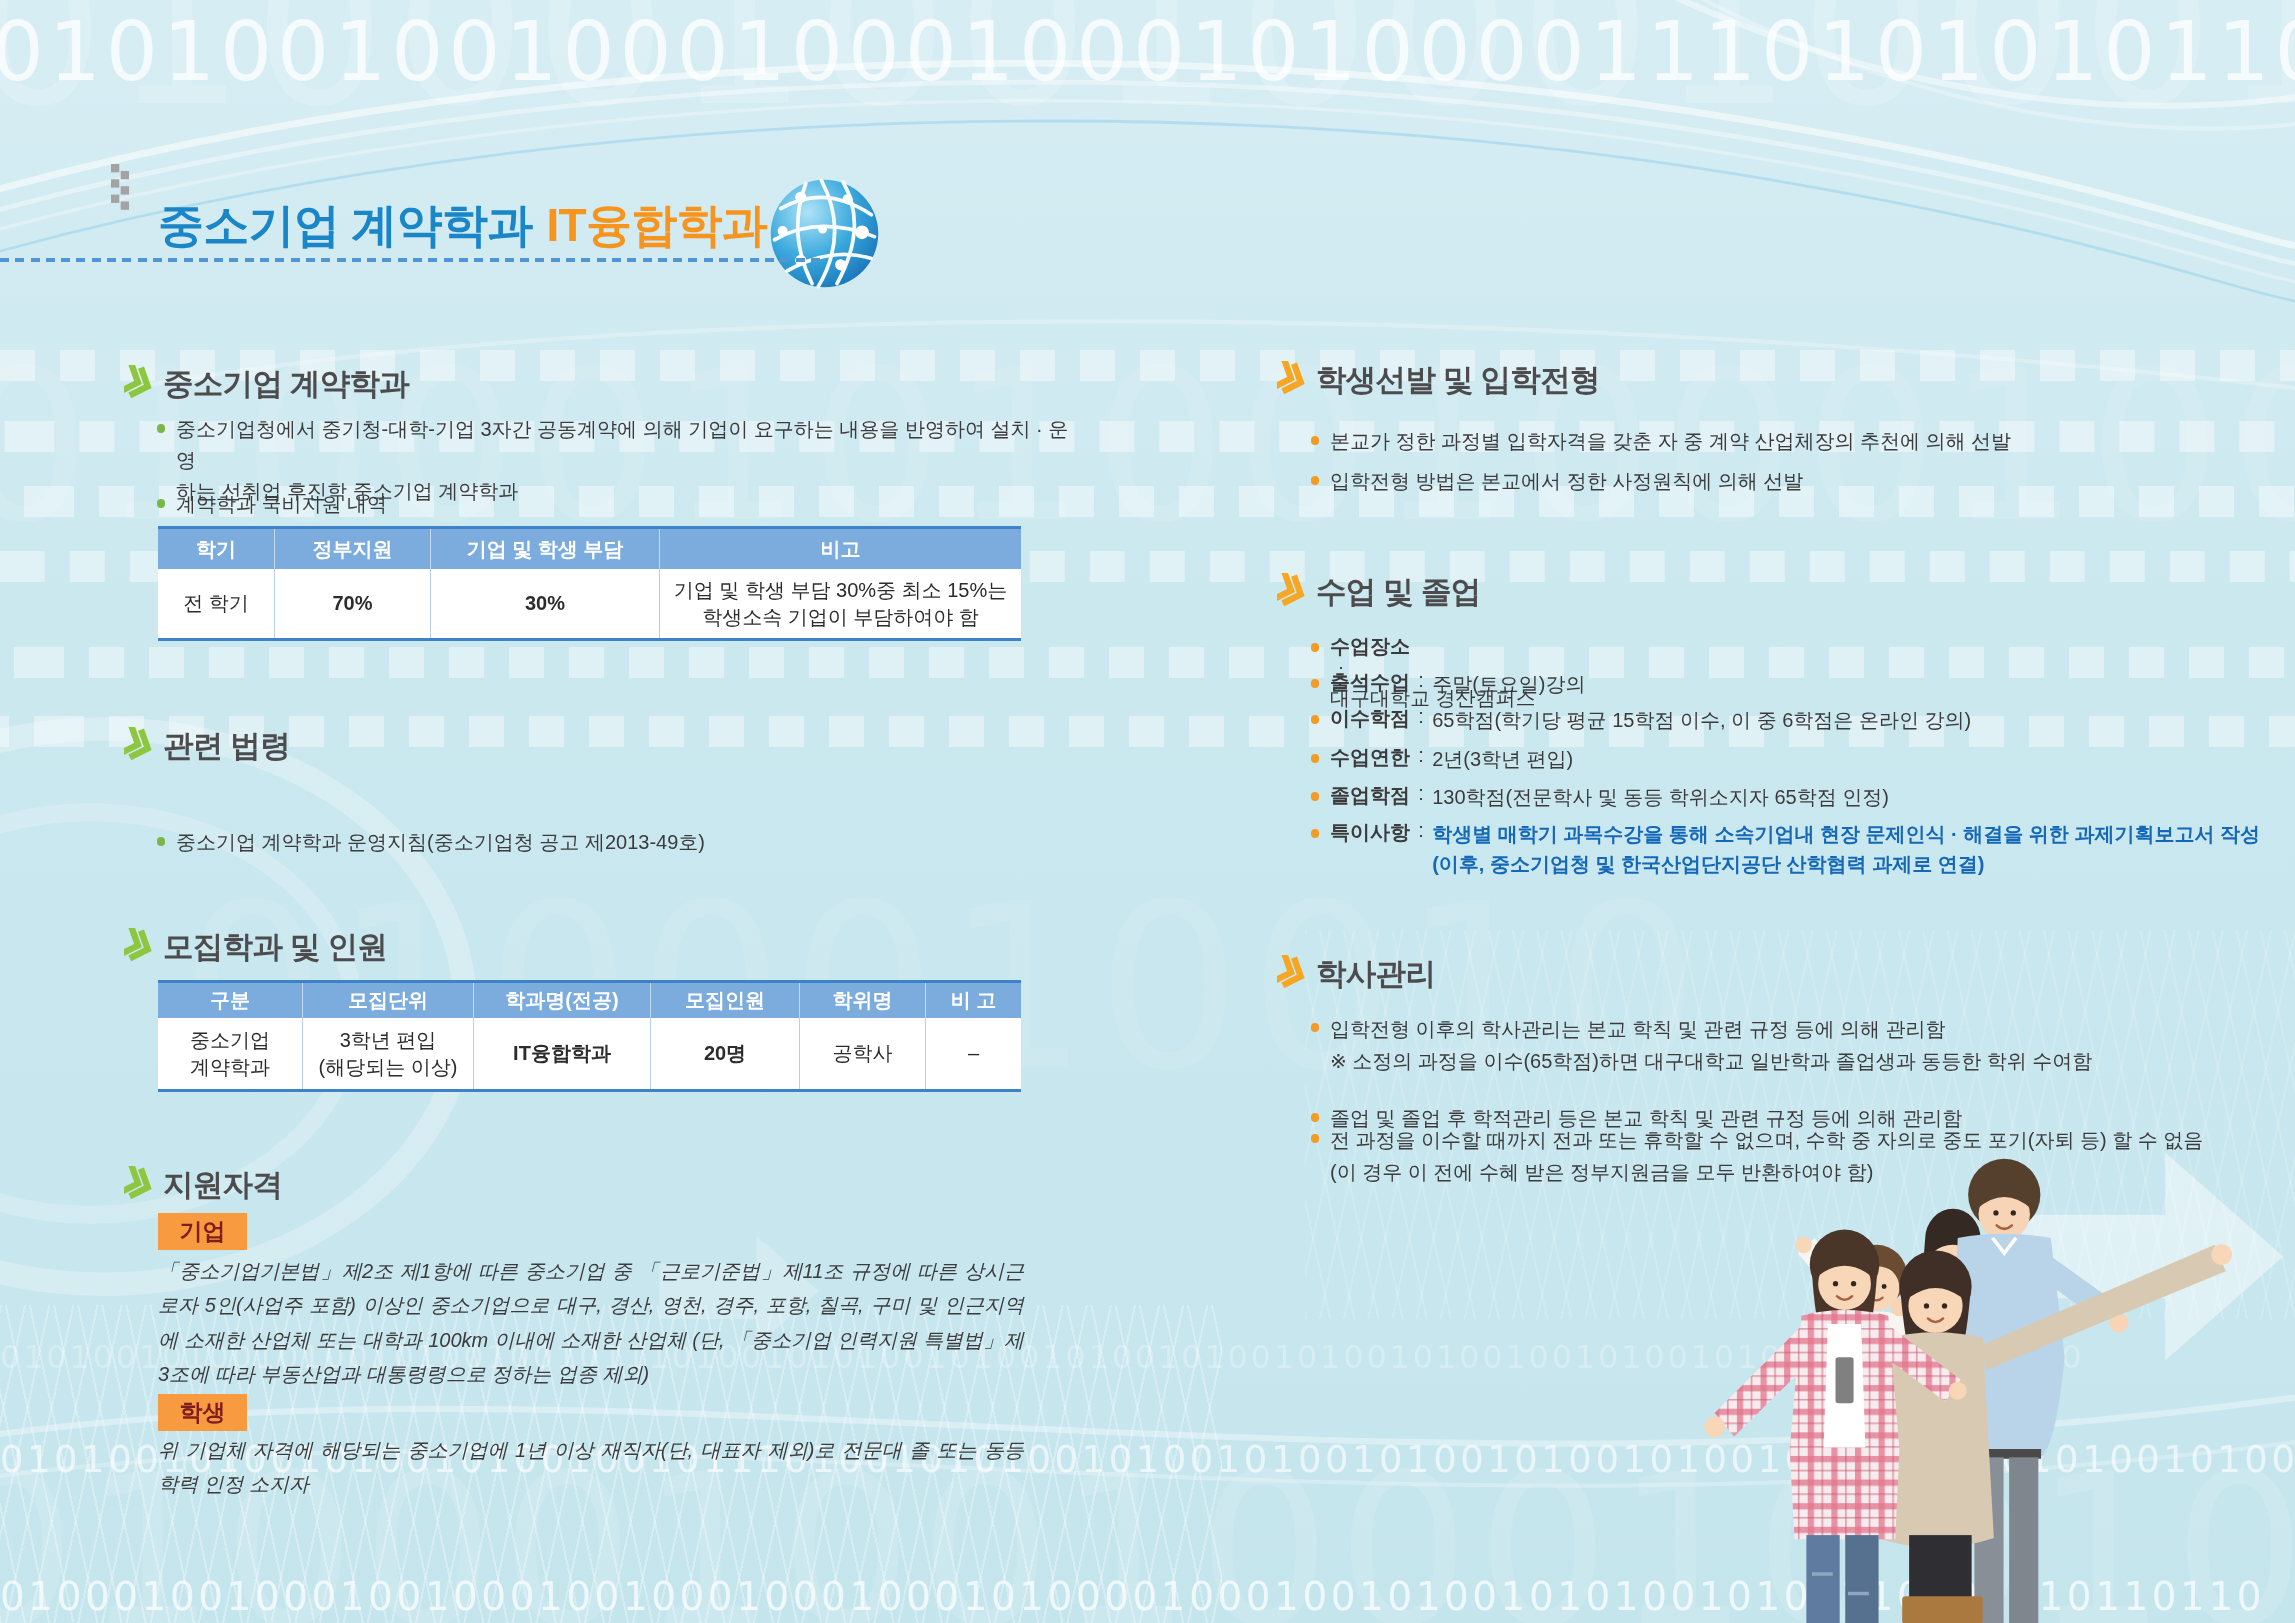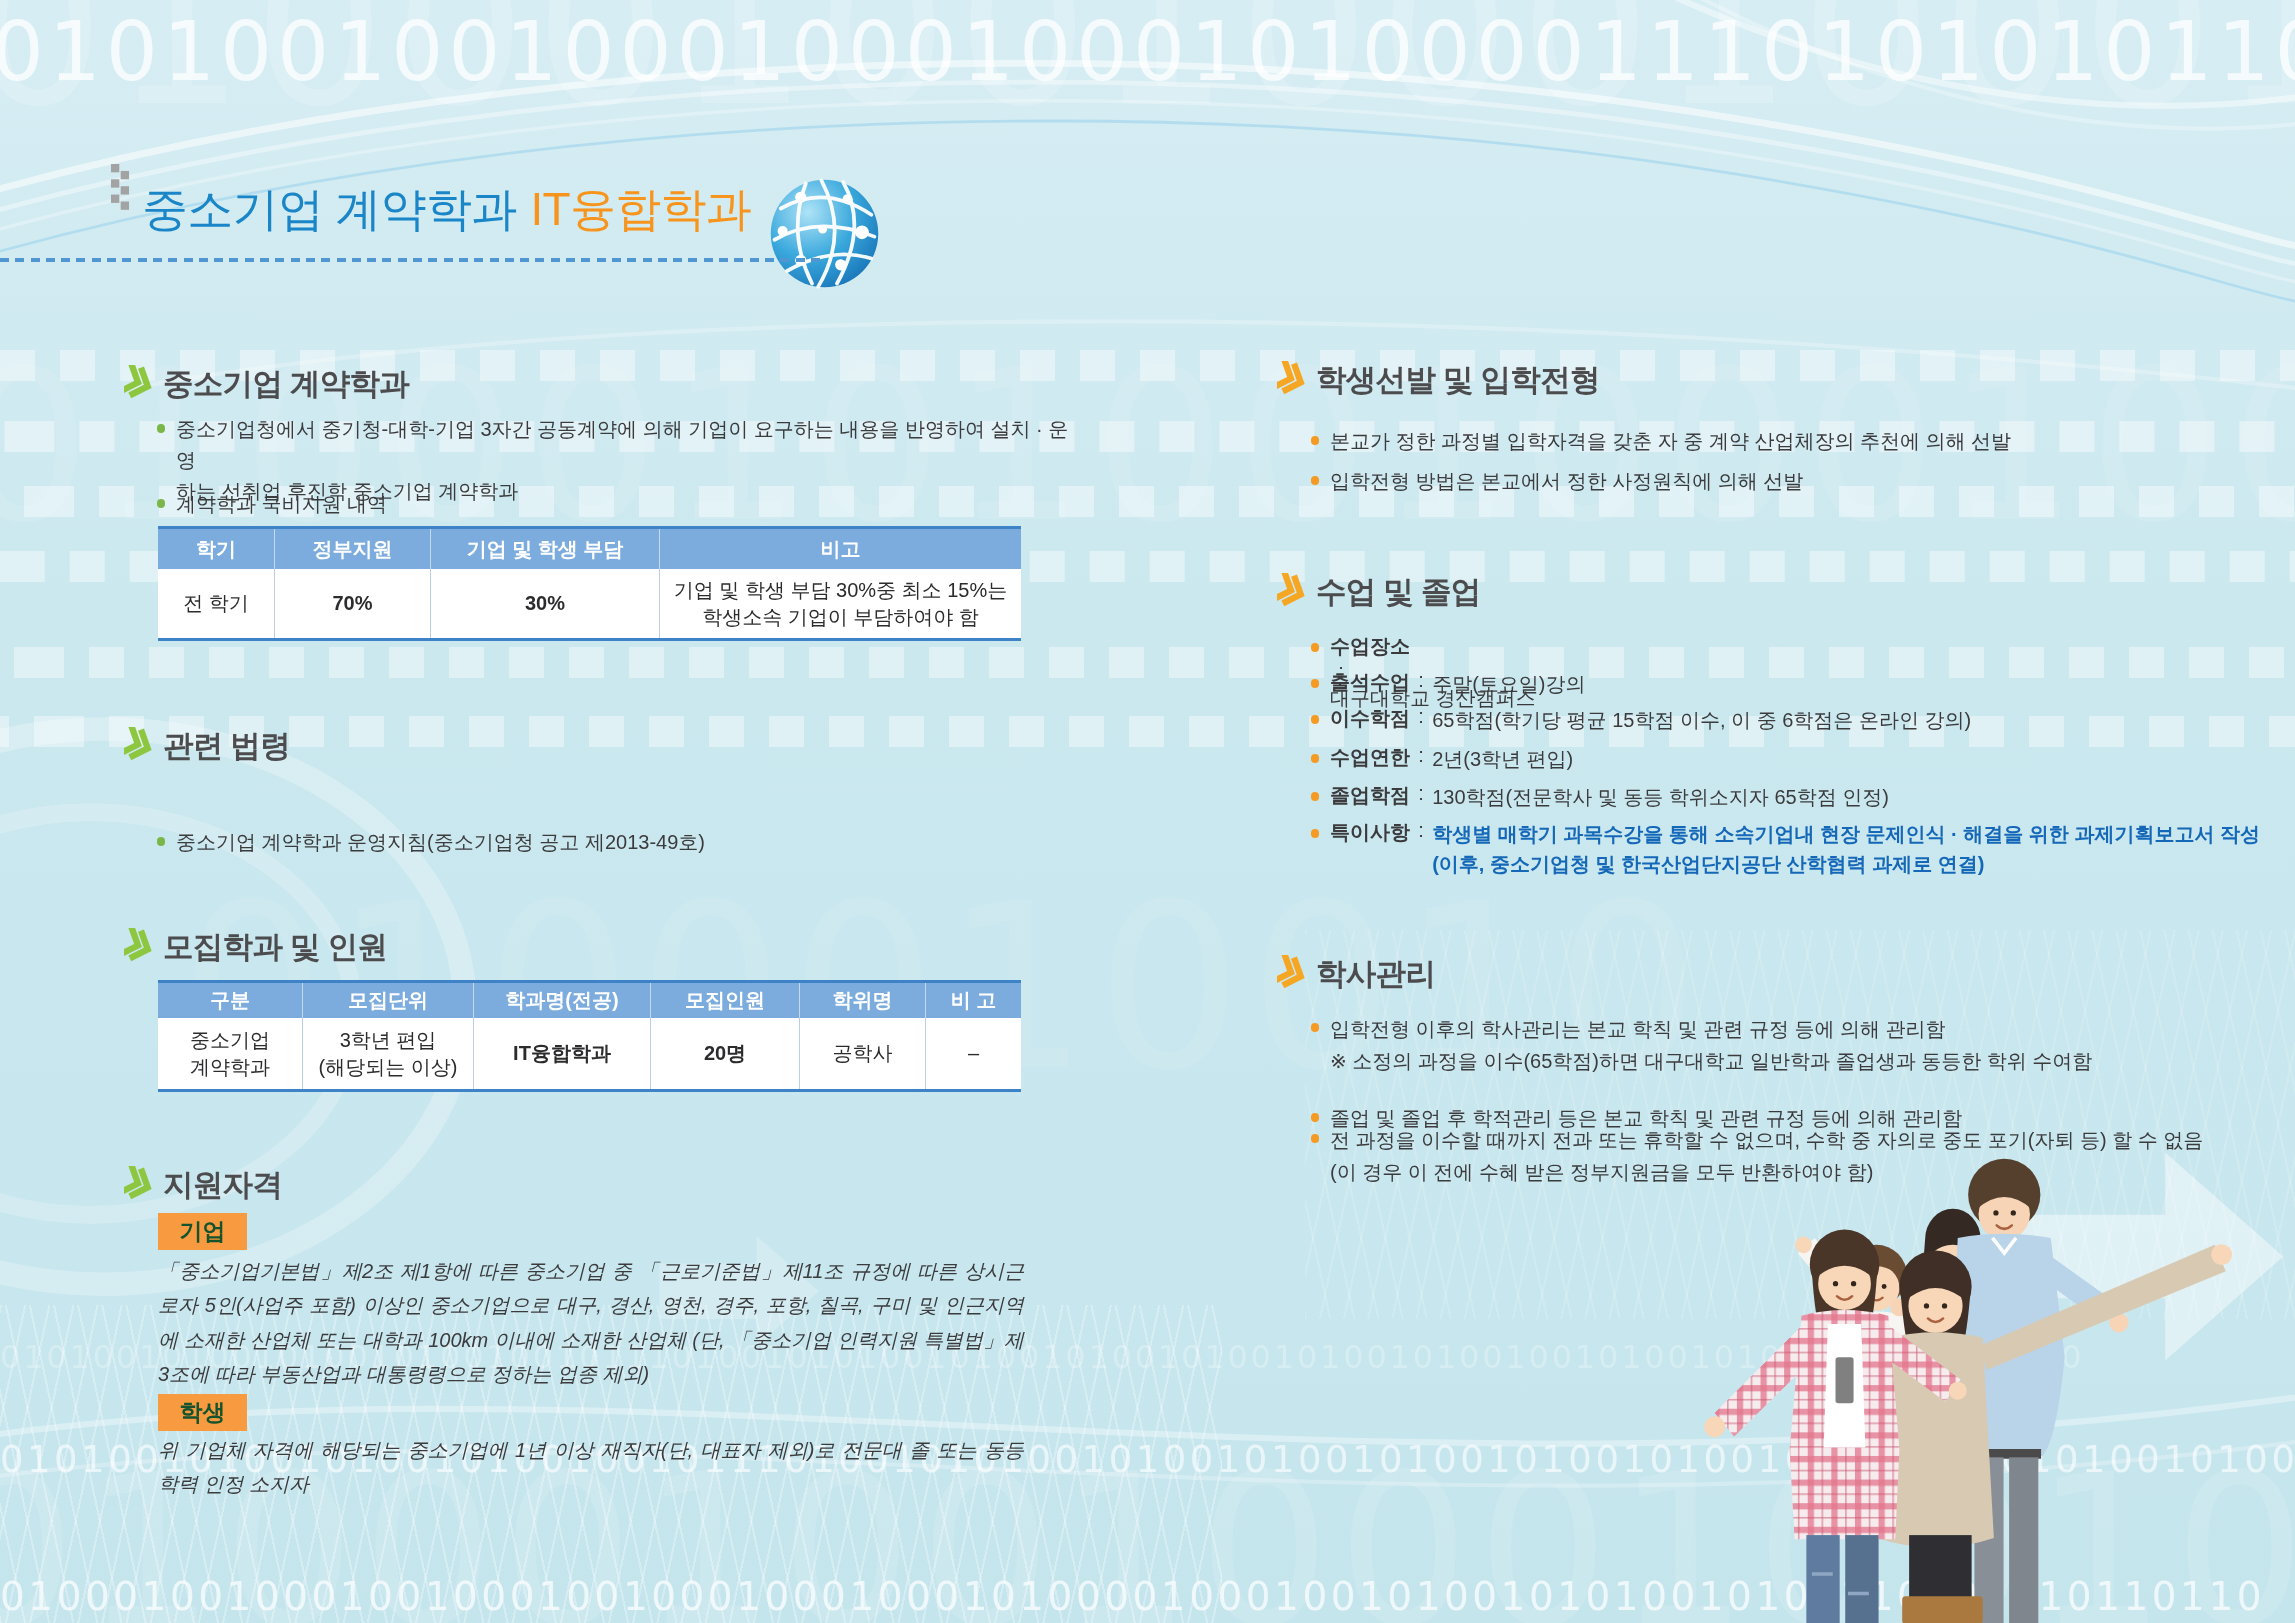--- a/index.html
+++ b/index.html
@@ -21,21 +21,21 @@
   .b-bot{top:1574px; left:0; font-size:39px; color:rgba(255,255,255,.70); letter-spacing:3.5px;}
   .swoosh{position:absolute; left:0; top:0; pointer-events:none;}
   .strip{position:absolute; left:0; right:0; height:30.5px; pointer-events:none;
     background:repeating-linear-gradient(90deg, rgba(255,255,255,.40) 0 35px, rgba(255,255,255,0) 35px 60px);}
   .mesh{position:absolute; pointer-events:none;
     background:
       repeating-linear-gradient(102deg, rgba(255,255,255,.28) 0 2.1px, rgba(255,255,255,0) 2.1px 23.6px),
       repeating-linear-gradient(78deg, rgba(255,255,255,.28) 0 2.1px, rgba(255,255,255,0) 2.1px 23.6px);}
   
   .checker{position:absolute; left:104px; top:164px;}
-  .title{position:absolute; left:142px; top:179px; margin:0; font-size:46px; font-weight:normal; letter-spacing:-0.7px; white-space:nowrap;}
+  .title{position:absolute; left:142px; top:179px; margin:16px; font-size:46px; font-weight:bold; letter-spacing:-0.7px; white-space:nowrap;}
   .t-main{color:#1a86c8; margin-right:14px;}
   .t-accent{color:#f7941d;}
   .globe{position:absolute; left:762px; top:171px; width:125px; height:125px;}
   .dashline{position:absolute; left:0; top:258px; width:826px; height:3.5px;
     background:repeating-linear-gradient(90deg,#4f96d2 0 9px, rgba(0,0,0,0) 9px 15.3px);}
   
   .sec{position:absolute; display:flex; align-items:flex-start; gap:11px;}
   .sec h2{margin:0; font-size:30.5px; font-weight:bold; color:#4c4c4e; letter-spacing:-0.7px; white-space:nowrap;}
   .chev{margin-top:1.4px; flex:none;}
   .chev polyline{fill:none; stroke-width:9; stroke-linecap:square;}
@@ -62,21 +62,21 @@
   .tcell:first-child{border-left:none !important;}
   .trow.body .tcell{color:#2c2c2e;}
   .tcell.b{font-weight:bold;}
   .t1 .trow{grid-template-columns:116px 156px 229px 362px;}
   .t1 .trow.head{height:40px;}
   .t1 .trow.body{height:69px;}
   .t2 .trow{grid-template-columns:144px 171px 177px 149px 126px 96px;}
   .t2 .trow.head{height:35px;}
   .t2 .trow.body{height:71px;}
   
-  .badge{position:absolute; width:89px; height:37px; background:#f89b40; color:#14532d;
+  .badge{position:absolute; width:89px; height:37px; background:#f89b40; color:#7f1d1d;
     display:flex; align-items:center; justify-content:center; font-size:23px; font-weight:bold;}
   .para{position:absolute; font-size:20px; color:#3b3b3d; line-height:1.72; text-align:justify;font-style:italic;}
   .photo{position:absolute; left:1666px; top:1149px;}
 </style>
 </head>
 <body>
 
 <div class="page">
 
   <div class="bin b-giant-top">0100010010001000100010010</div>

